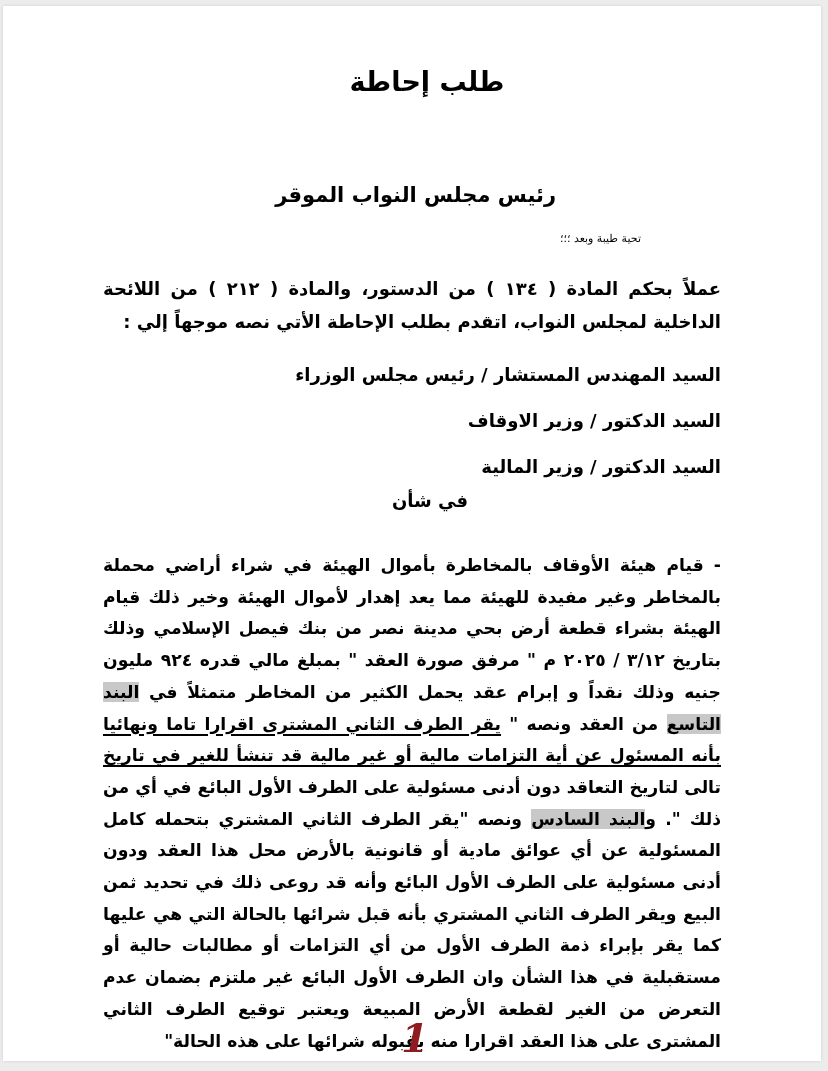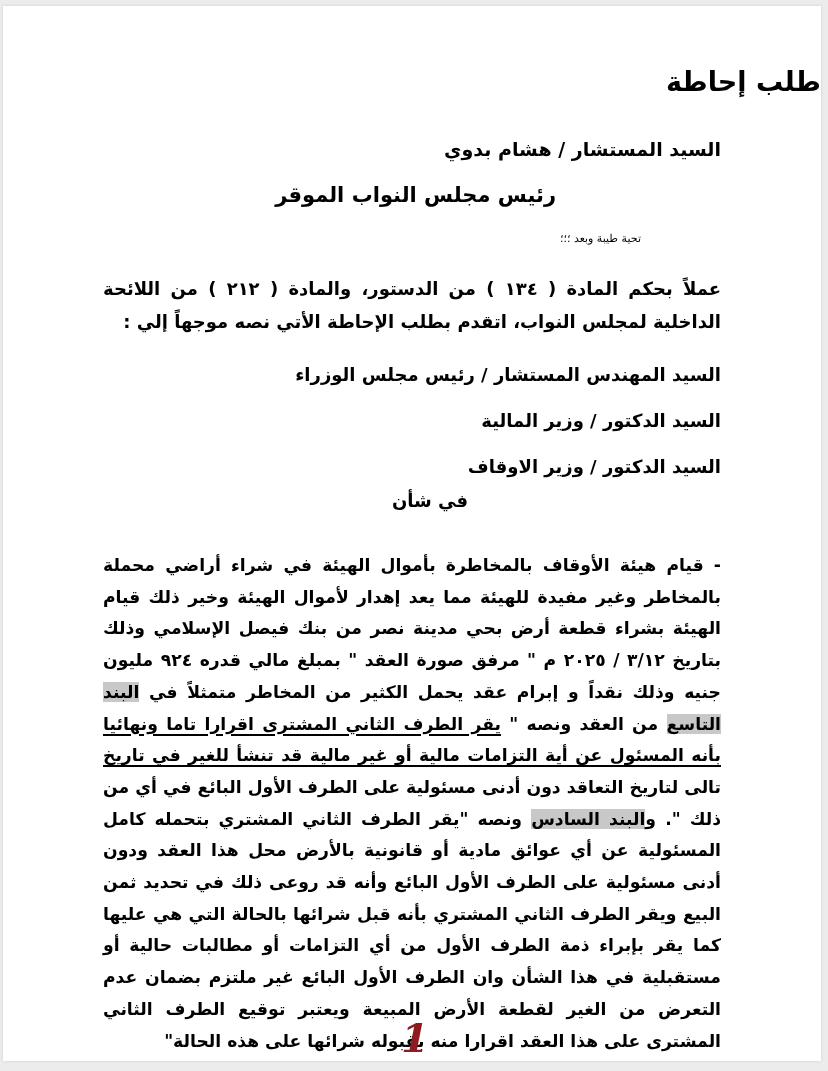--- a/index.html
+++ b/index.html
@@ -13,21 +13,21 @@
     background: #ffffff;
     box-shadow: 0 0 3px rgba(0,0,0,0.12);
   }
   .doc {
     direction: rtl;
     position: absolute; left: 0; top: 0; width: 100%; height: 100%;
     color: #000;
   }
   .title {
     position: absolute; top: 60px; left: 0; right: 0;
-    text-align: right; font-weight: bold; font-size: 27px;
+    text-align: center; font-weight: bold; font-size: 27px;
     margin-right: 0; padding-left: 30px;
   }
   .addressee {
     position: absolute; right: 100px; top: 132px;
     font-weight: bold; font-size: 19px;
   }
   .addressee-title {
     position: absolute; right: 265px; top: 177px;
     font-weight: bold; font-size: 21px;
   }
@@ -60,26 +60,25 @@
     font-family: "DejaVu Serif", serif; font-weight: bold; font-style: italic;
     font-size: 40px; color: #8f1a1f; direction: ltr;
   }
 </style>
 </head>
 <body>
 
 <div class="page">
   <div class="doc">
     <div class="title">طلب إحاطة</div>
-    <div class="addressee">السيد المستشار  /  هشام بدوي</div>
     <div class="addressee-title">رئيس مجلس النواب الموقر</div>
     <div class="greeting">تحية طيبة وبعد ؛؛؛</div>
     <div class="intro">عملاً بحكم المادة ( ١٣٤ ) من الدستور، والمادة ( ٢١٢ ) من اللائحة الداخلية لمجلس النواب، اتقدم بطلب الإحاطة الأتي نصه موجهاً إلي :</div>
     <div class="recipients">
       <div>السيد المهندس المستشار / رئيس مجلس الوزراء</div>
+      <div>السيد الدكتور / وزير الاوقاف</div>
       <div>السيد الدكتور / وزير المالية</div>
-      <div>السيد الدكتور / وزير الاوقاف</div>
     </div>
     <div class="subject-heading">في شأن</div>
     <div class="body-text"><span>- قيام هيئة الأوقاف بالمخاطرة بأموال الهيئة في شراء أراضي محملة بالمخاطر وغير مفيدة للهيئة مما يعد إهدار لأموال الهيئة وخير ذلك قيام الهيئة بشراء قطعة أرض بحي مدينة نصر من بنك فيصل الإسلامي وذلك بتاريخ ٣/١٢ / ٢٠٢٥ م " مرفق صورة العقد " بمبلغ مالي قدره ٩٢٤ مليون جنيه وذلك نقداً و إبرام عقد يحمل الكثير من المخاطر متمثلاً في </span><span class="hl">البند التاسع</span><span> من العقد ونصه " </span><span class="ul">يقر الطرف الثاني المشترى اقرارا تاما ونهائيا بأنه المسئول عن أية التزامات مالية أو غير مالية قد تنشأ للغير في تاريخ</span><span> تالى لتاريخ التعاقد دون أدنى مسئولية على الطرف الأول البائع في أي من ذلك ". و</span><span class="hl">البند السادس</span><span> ونصه "يقر الطرف الثاني المشتري بتحمله كامل المسئولية عن أي عوائق مادية أو قانونية بالأرض محل هذا العقد ودون أدنى مسئولية على الطرف الأول البائع وأنه قد روعى ذلك في تحديد ثمن البيع ويقر الطرف الثاني المشتري بأنه قبل شرائها بالحالة التي هي عليها كما يقر بإبراء ذمة الطرف الأول من أي التزامات أو مطالبات حالية أو مستقبلية في هذا الشأن وان الطرف الأول البائع غير ملتزم بضمان عدم التعرض من الغير لقطعة الأرض المبيعة ويعتبر توقيع الطرف الثاني المشترى على هذا العقد اقرارا منه بقبوله شرائها على هذه الحالة"</span></div>
     <div class="page-number">1</div>
   </div>
 </div>
 
 </body></html>

